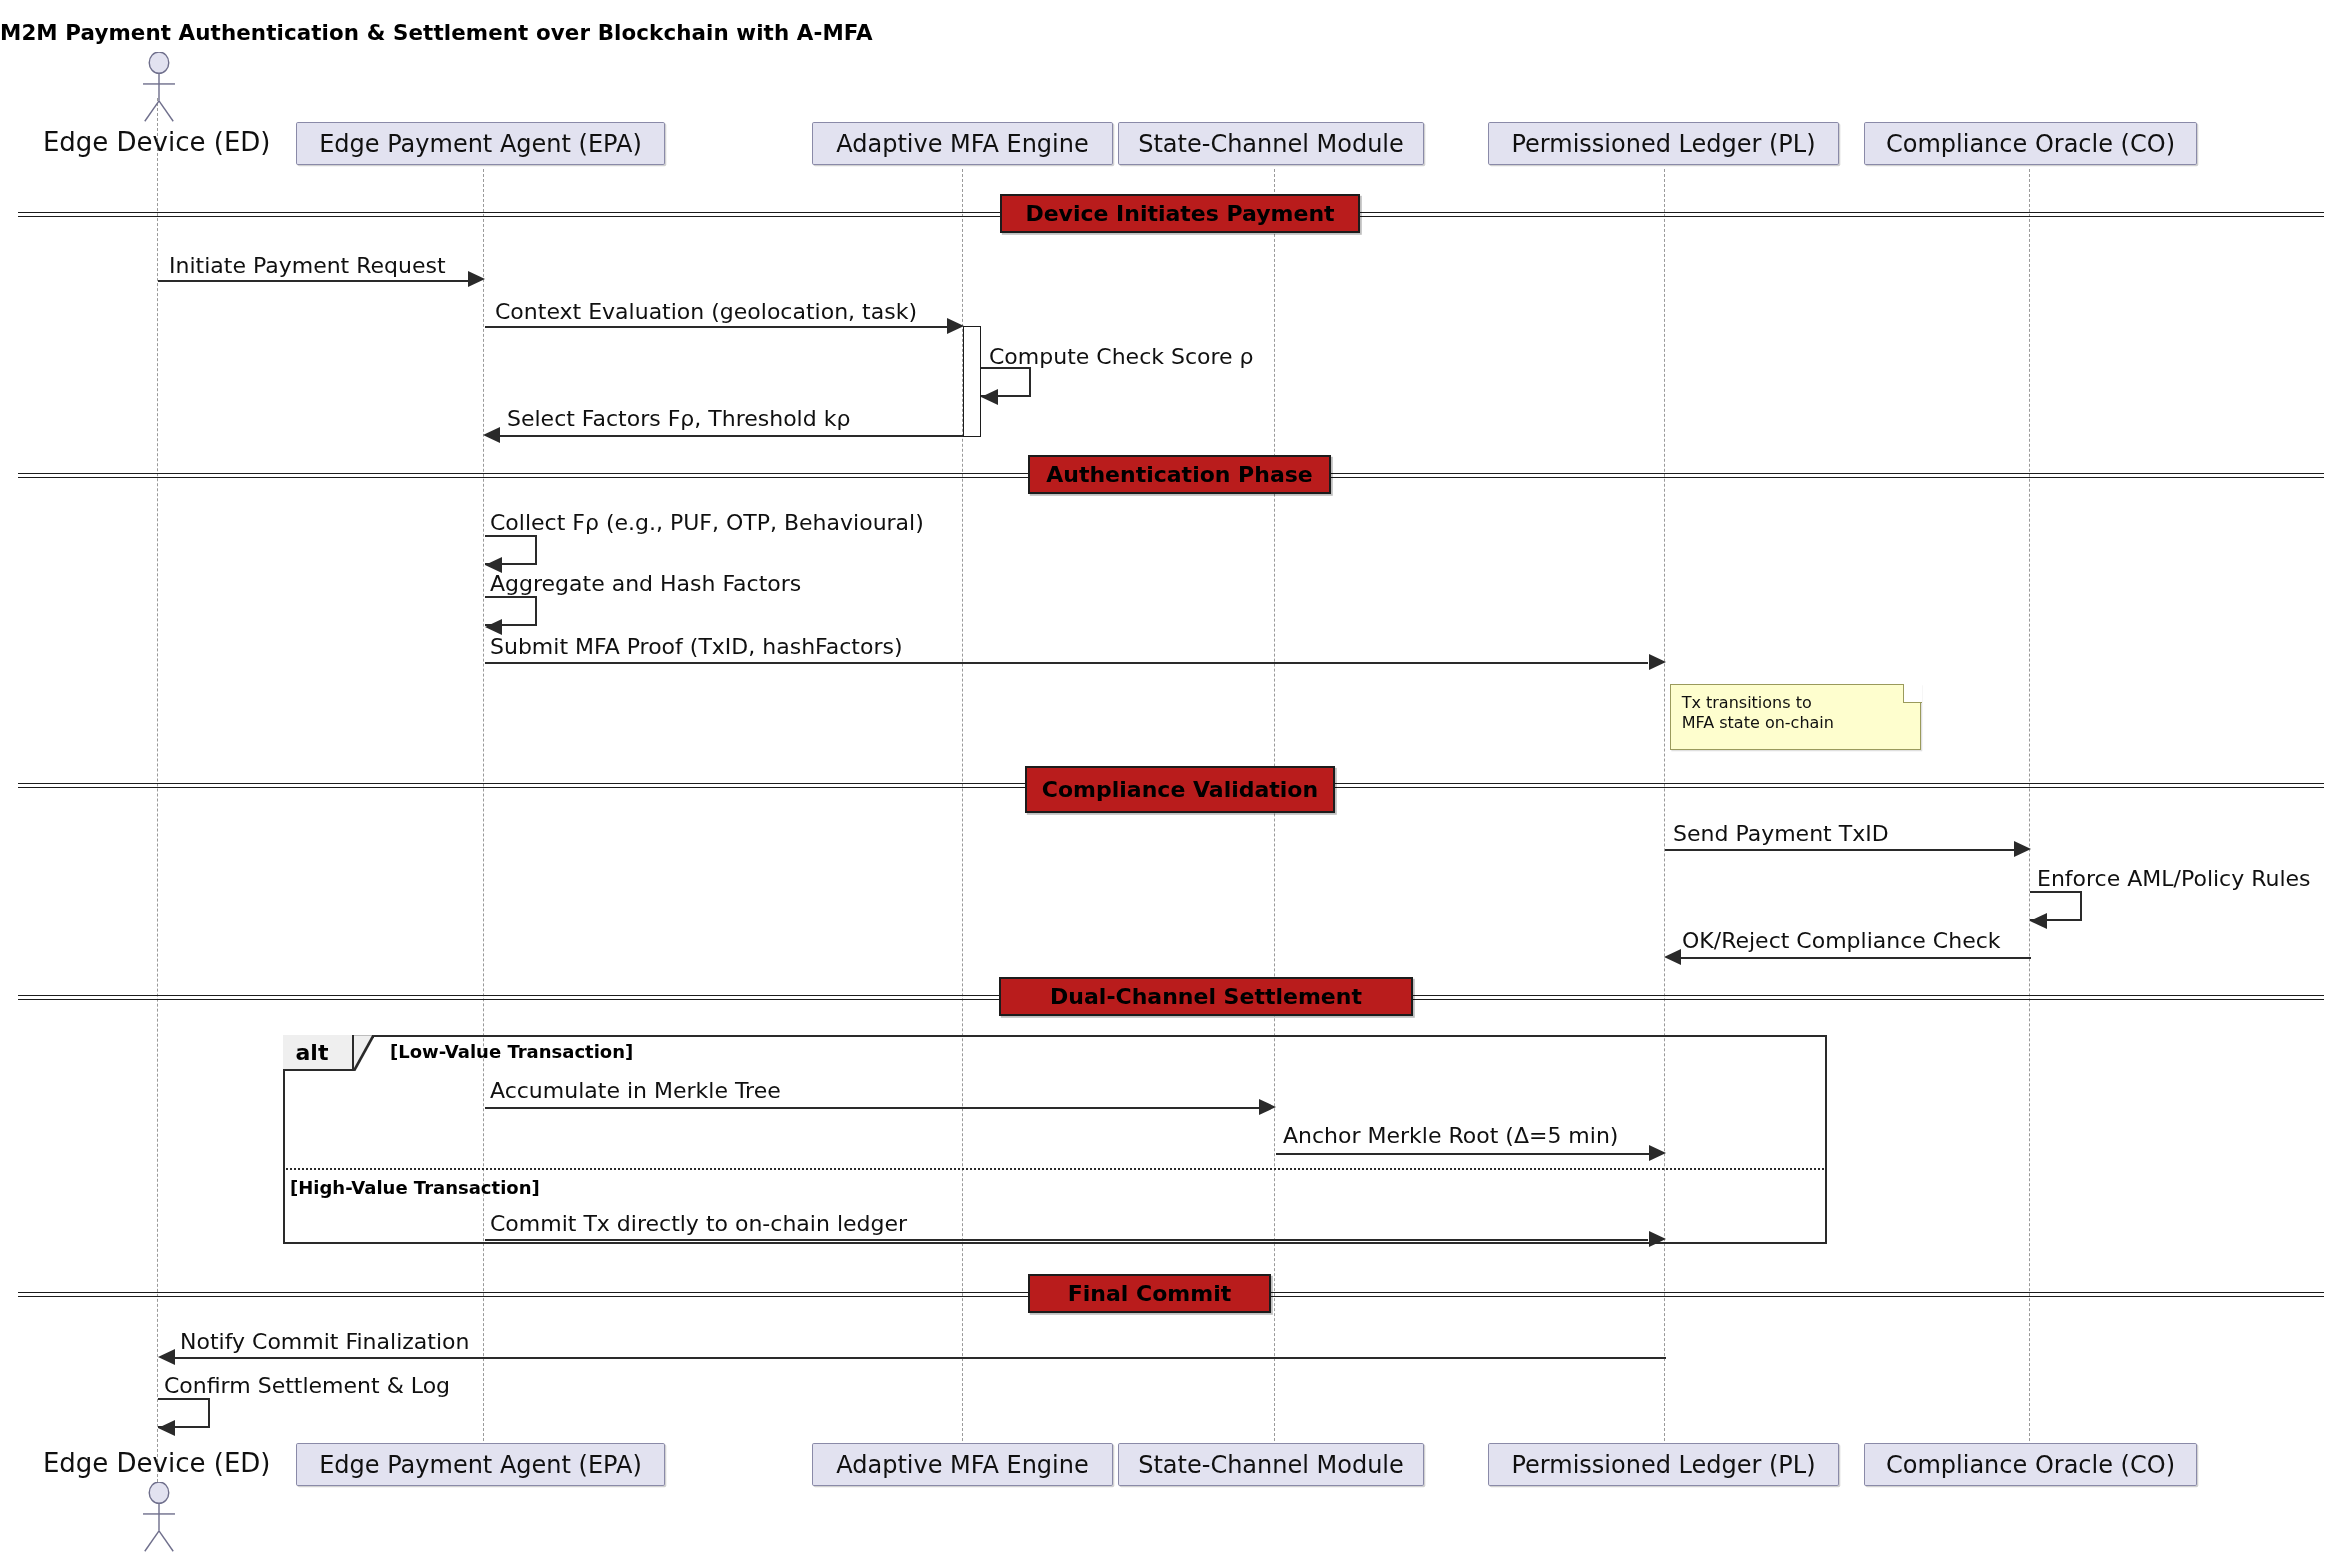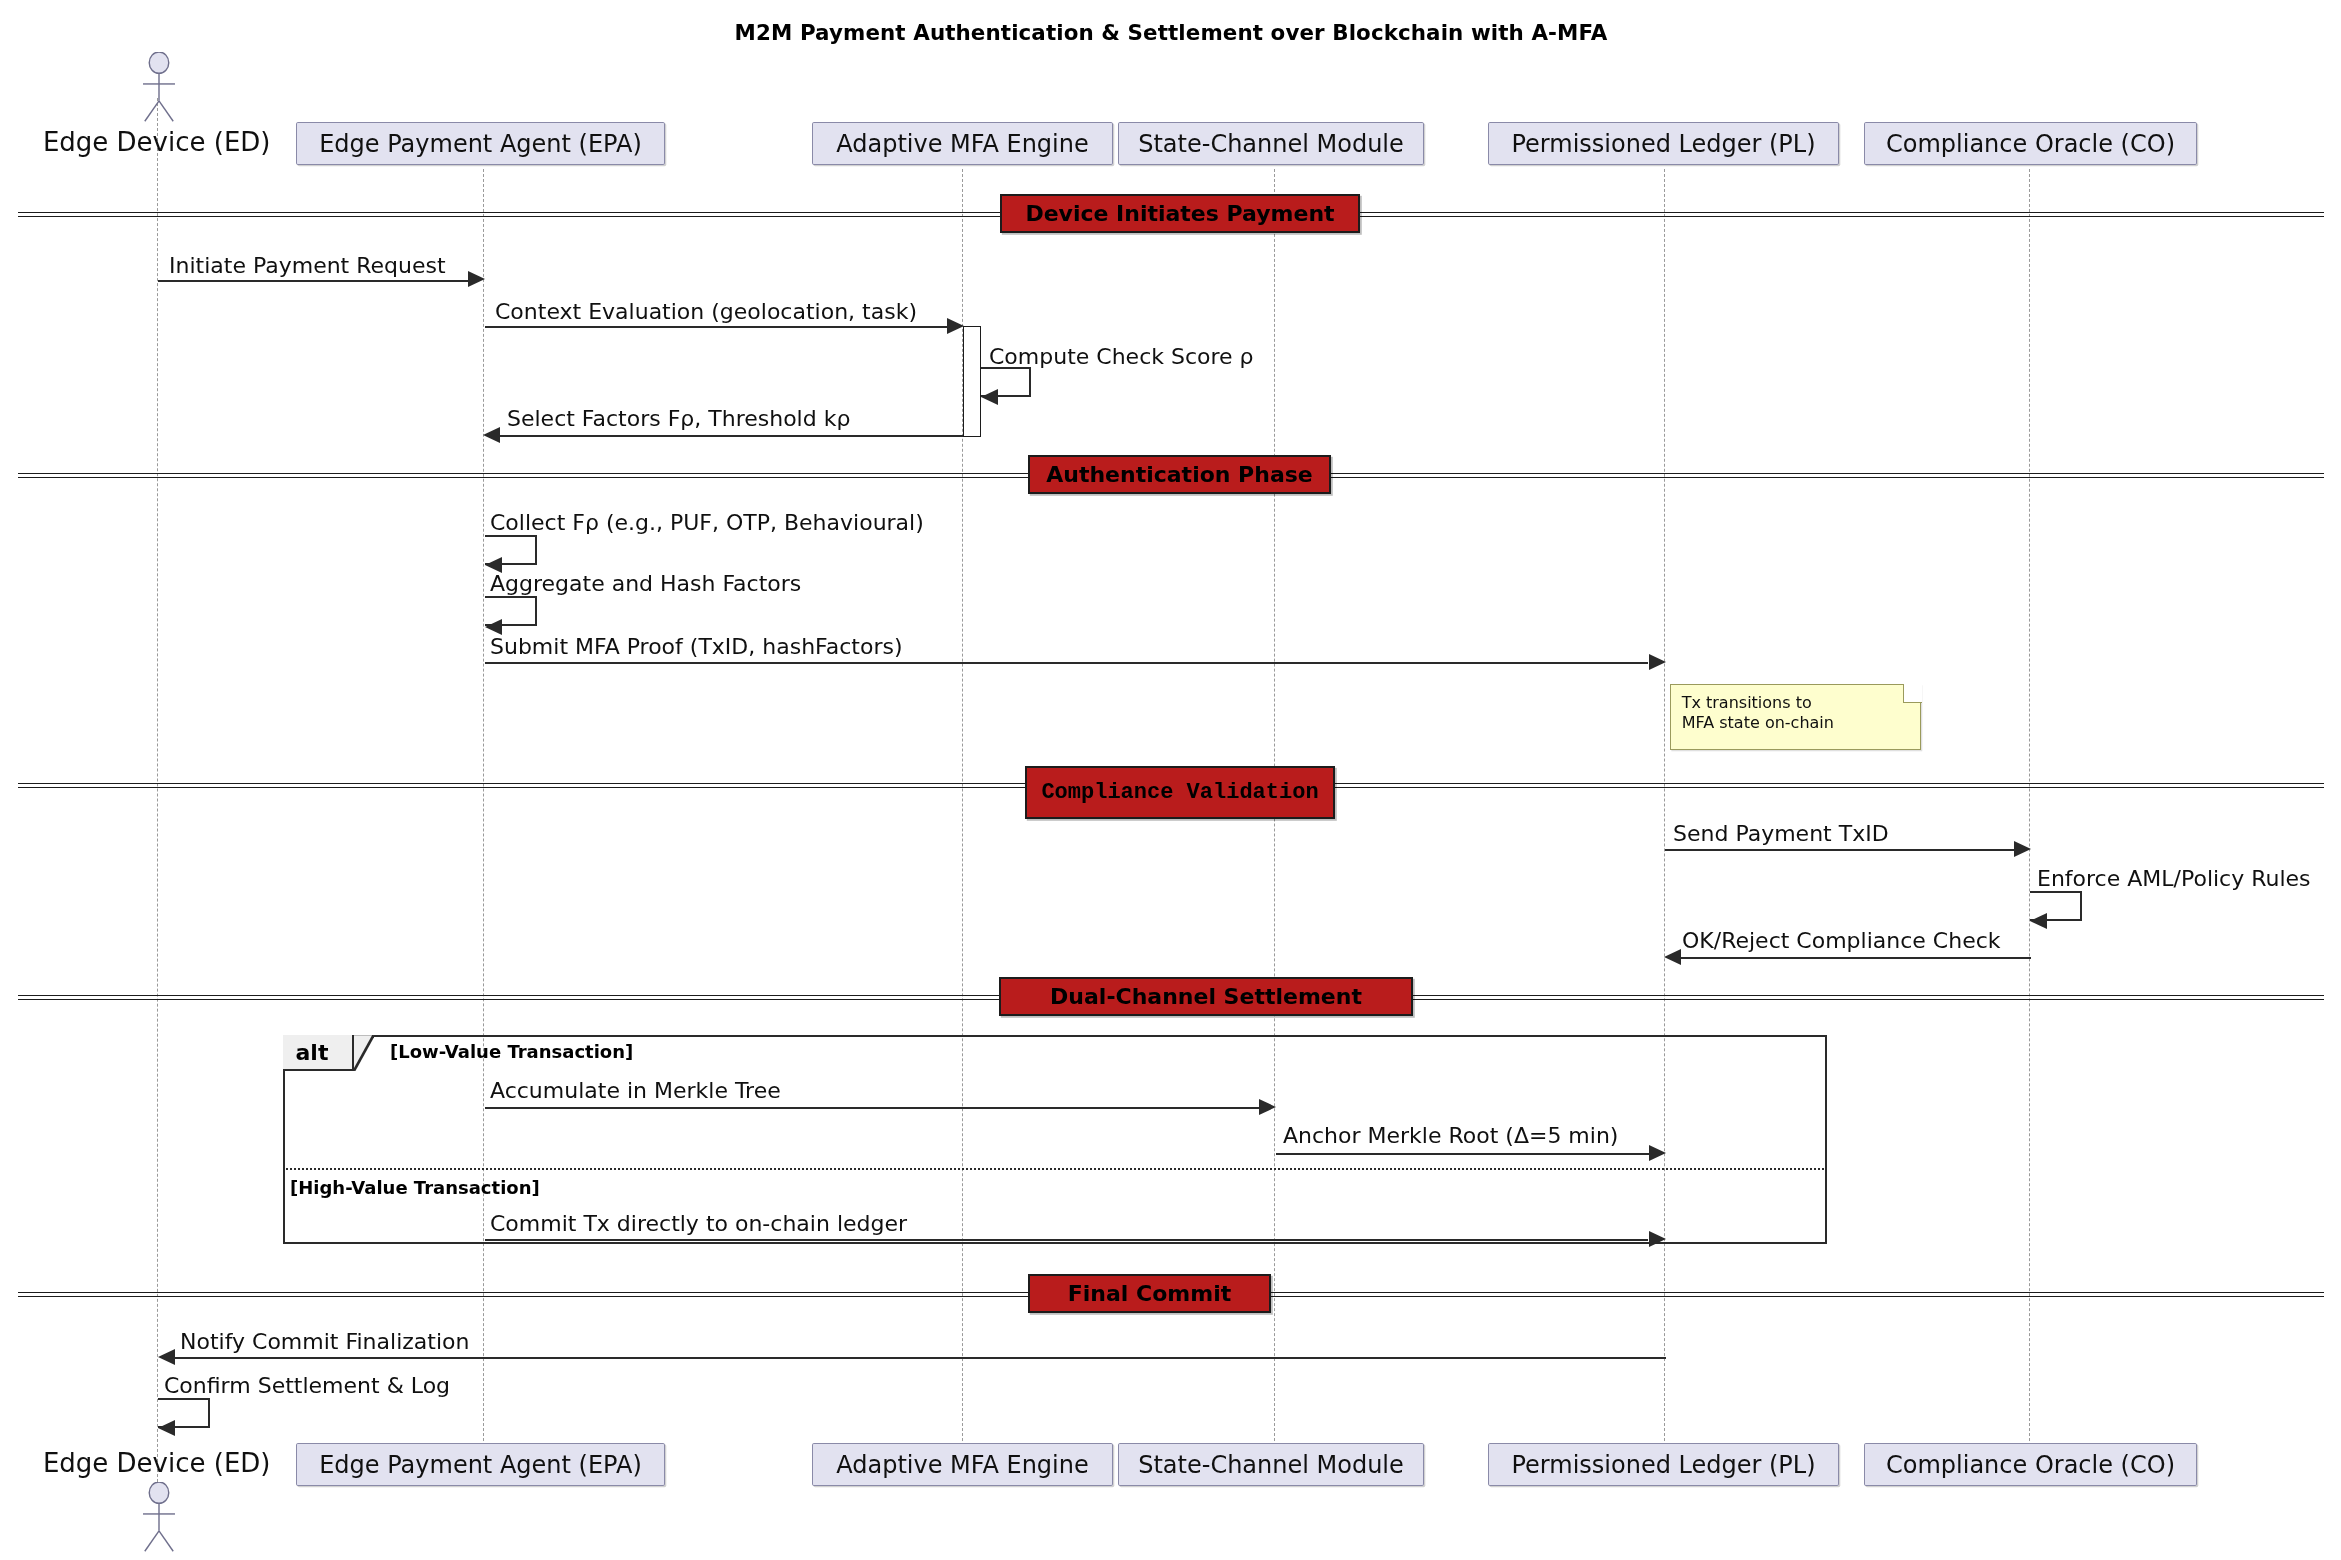--- a/index.html
+++ b/index.html
@@ -4,21 +4,21 @@
 <style>
   html,body{margin:0;padding:0;background:#fff;}
   body{width:2342px;height:1560px;position:relative;
        font-family:"DejaVu Sans","Liberation Sans",sans-serif;
        -webkit-font-smoothing:antialiased;}
   #stage{position:absolute;left:0;top:0;width:2342px;height:1560px;overflow:hidden;}
   .abs{position:absolute;}
 
   
   .diagram-title{
-    position:absolute;top:19.6px;left:0;width:2342px;text-align:center;
+    position:absolute;top:19.6px;left:0;width:2342px;text-align:left;
     font-size:21.4px;font-weight:bold;color:#000;letter-spacing:0.1px;
   }
 
   
   .pbox{
     position:absolute;box-sizing:border-box;
     background:#E2E2F0;border:1.3px solid #8A8AA8;
     border-radius:1.8px;
     display:flex;align-items:center;justify-content:center;
     font-size:24px;color:#101010;white-space:nowrap;
@@ -165,21 +165,21 @@
   <div class="msg-label" style="left:490px;top:634px;">Submit MFA Proof (TxID, hashFactors)</div>
   <div class="msg-line" style="left:485px;top:662px;width:1163px;"></div>
   <div class="arrow-head arrow-right" style="left:1649px;top:654px;"></div>
 
   <div class="note" style="left:1670px;top:684px;width:251px;height:66px;">Tx transitions to
 MFA state on-chain</div>
   <div class="abs" style="left:1903px;top:684px;width:18px;height:18px;background:#fff;
               border-left:1.3px solid #9a9a5c;border-bottom:1.3px solid #9a9a5c;"></div>
 
   <div class="divider-rail" style="top:783px;"></div>
-  <div class="divider-box" style="left:1025px;top:766px;width:310px;height:53px;font-family:Liberation Mono, monospace;">Compliance Validation</div>
+  <div class="divider-box" style="left:1025px;top:766px;width:310px;height:47px;">Compliance Validation</div>
 
   <div class="msg-label" style="left:1673px;top:821px;">Send Payment TxID</div>
   <div class="msg-line" style="left:1665px;top:849px;width:349px;"></div>
   <div class="arrow-head arrow-right" style="left:2014px;top:841px;"></div>
 
   <div class="msg-label" style="left:2037px;top:866px;">Enforce AML/Policy Rules</div>
   <div class="self-msg" style="left:2030px;top:891px;width:52px;height:30px;"></div>
   <div class="arrow-head arrow-left" style="left:2030px;top:913px;"></div>
 
   <div class="msg-label" style="left:1682px;top:928px;">OK/Reject Compliance Check</div>

